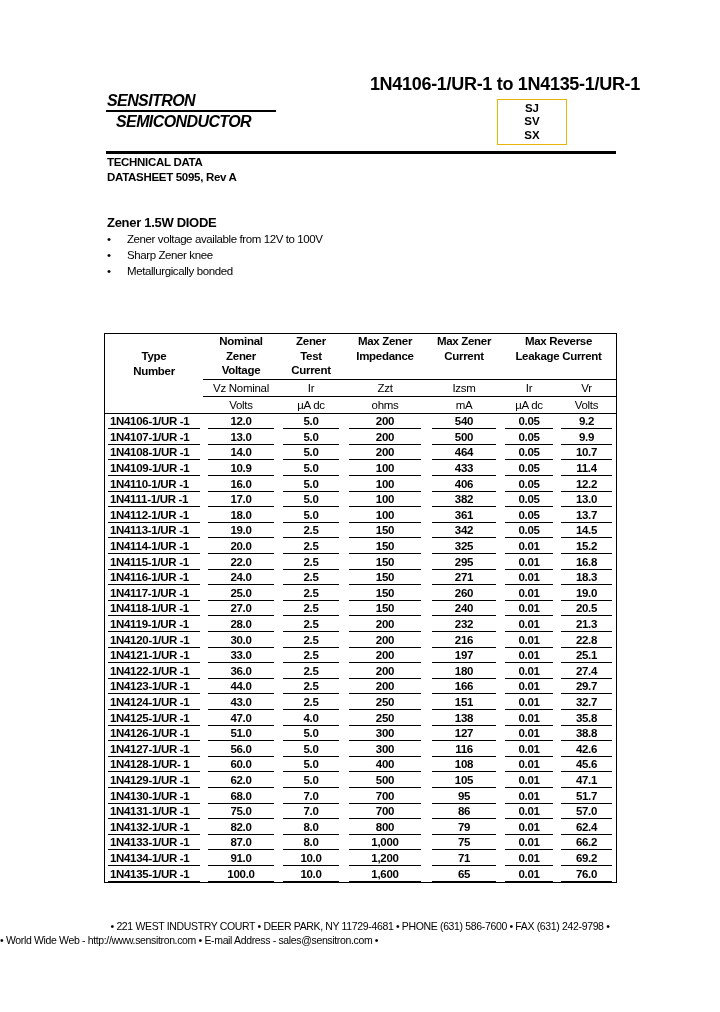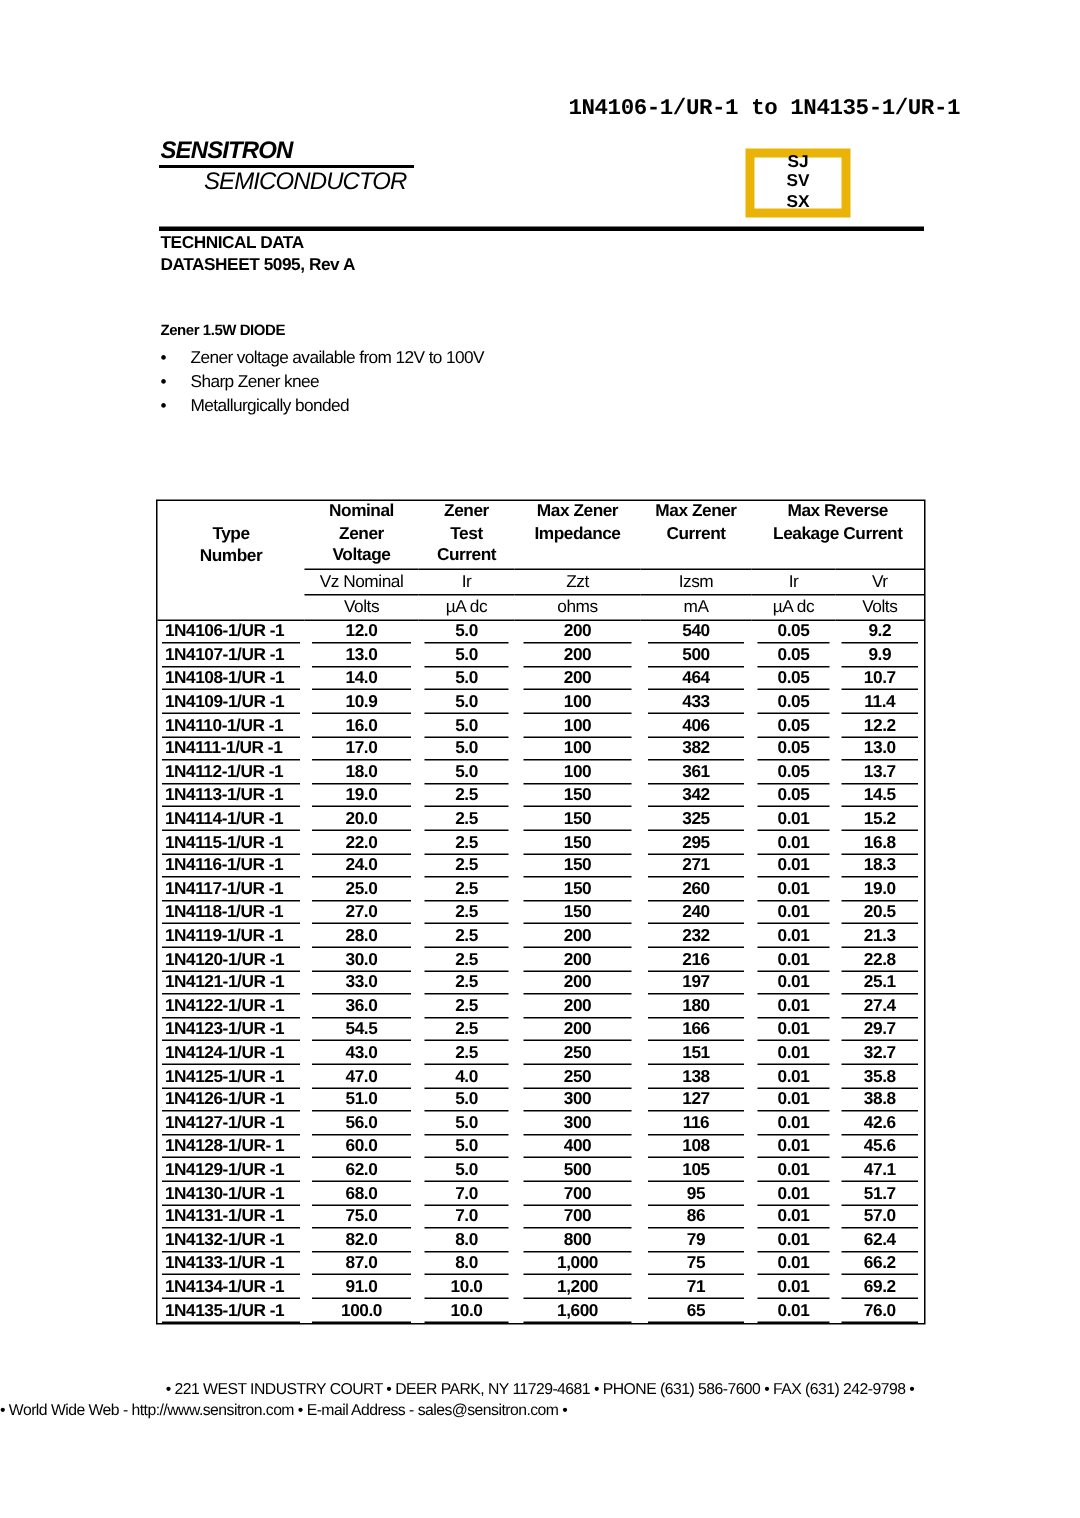--- a/index.html
+++ b/index.html
@@ -1,28 +1,28 @@
 <!DOCTYPE html>
 <html><head>
 <meta charset="utf-8">
 <style>
   html, body { margin:0; padding:0; background:#fff; }
   body { width:720px; height:1012px; position:relative; overflow:hidden;
          font-family:"Liberation Sans", sans-serif; color:#000; }
   .abs { position:absolute; }
-  .part-range { top:64px; right:80px; font-size:15px; font-weight:bold; letter-spacing:-0.3px;font-family:Liberation Mono, monospace; }
-  .variant-box { left:497px; top:99px; width:70px; height:46px; border:6px solid #eab308; box-sizing:border-box;
+  .part-range { top:74px; right:80px; font-size:18px; font-weight:bold; letter-spacing:-0.3px; }
+  .variant-box { left:497px; top:99px; width:70px; height:46px; border:1px solid #eab308; box-sizing:border-box;
                  display:flex; flex-direction:column; align-items:center; justify-content:center;
                  font-size:11.5px; font-weight:bold; line-height:13.5px; }
   .logo1 { left:107px; top:92px; font-size:16px; font-weight:bold; font-style:italic; letter-spacing:-0.6px; }
   .logo-rule { left:106px; top:110px; width:170px; height:1.5px; background:#000; }
-  .logo2 { left:136px; top:113px; font-size:16px; font-weight:normal; font-style:italic; letter-spacing:-0.6px; }
+  .logo2 { left:116px; top:113px; font-size:16px; font-weight:bold; font-style:italic; letter-spacing:-0.6px; }
   .thick-rule { left:106px; top:151px; width:510px; height:3px; background:#000; }
   .tech { left:107px; top:155px; font-size:11.5px; font-weight:bold; line-height:15px; letter-spacing:-0.3px; }
-  .desc-title { left:107px; top:215px; font-size:10px; font-weight:bold; letter-spacing:-0.3px; }
+  .desc-title { left:107px; top:215px; font-size:13px; font-weight:bold; letter-spacing:-0.3px; }
   .bullets { left:107px; top:231px; margin:0; padding:0; list-style:none; font-size:11.5px; line-height:16px; letter-spacing:-0.4px; }
   .bullets li { position:relative; padding-left:20px; }
   .bullets li .dot { position:absolute; left:0; top:0; }
 
   .table-wrap { left:104px; top:333px; width:513px; height:550px; border:1px solid #000; box-sizing:border-box; }
   table.spec { border-collapse:separate; border-spacing:0; width:100%; table-layout:fixed;
                font-size:11.5px; letter-spacing:-0.3px; }
   table.spec th { font-weight:bold; text-align:center; vertical-align:top; padding:0; line-height:14.5px; }
   table.spec td { text-align:center; padding:0; }
   .h-main th { height:45px; padding-top:1px; }
@@ -272,21 +272,21 @@
           <td class="type"><span>1N4122-1/UR -1</span></td>
           <td><span>36.0</span></td>
           <td><span>2.5</span></td>
           <td><span>200</span></td>
           <td><span>180</span></td>
           <td><span>0.01</span></td>
           <td><span>27.4</span></td>
         </tr>
         <tr class="data">
           <td class="type"><span>1N4123-1/UR -1</span></td>
-          <td><span>54.5</span></td>
+          <td><span>44.0</span></td>
           <td><span>2.5</span></td>
           <td><span>200</span></td>
           <td><span>166</span></td>
           <td><span>0.01</span></td>
           <td><span>29.7</span></td>
         </tr>
         <tr class="data">
           <td class="type"><span>1N4124-1/UR -1</span></td>
           <td><span>43.0</span></td>
           <td><span>2.5</span></td>

